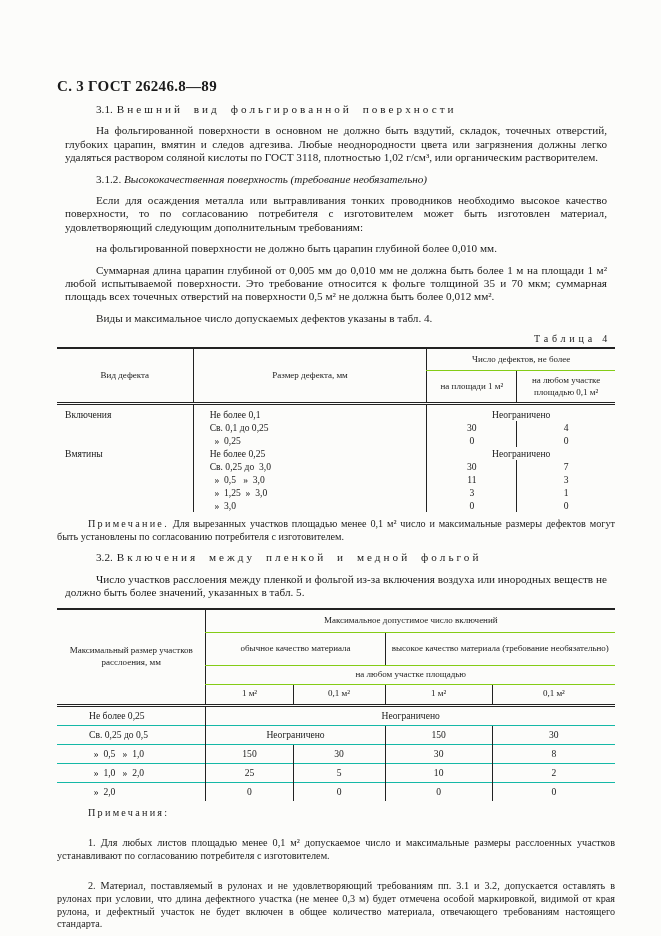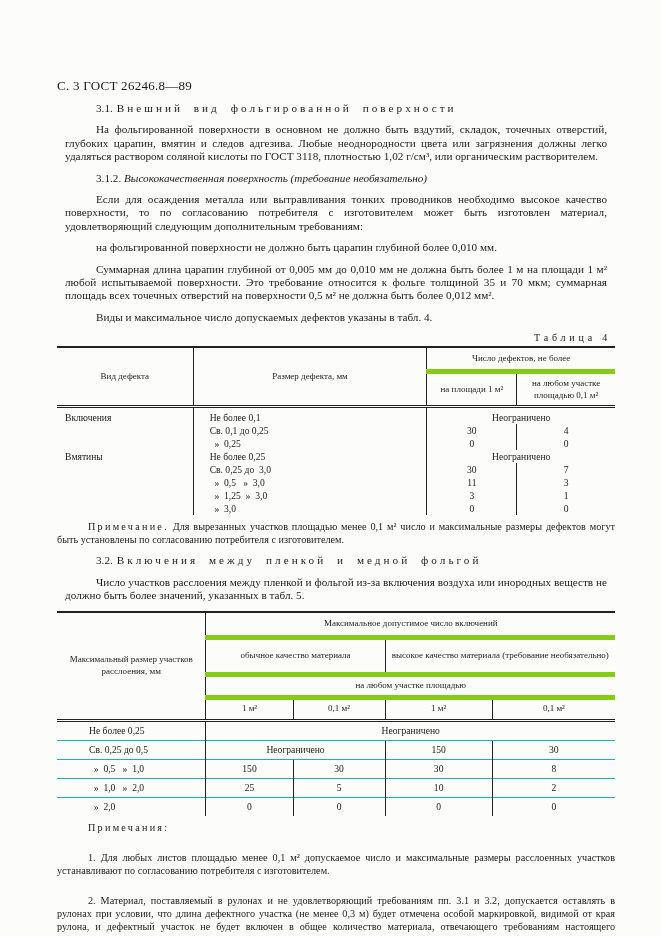--- a/index.html
+++ b/index.html
@@ -11,21 +11,21 @@
     -webkit-font-smoothing:antialiased;
   }
   .page{
     position:relative;
     width:661px;height:936px;
     padding:78px 46px 0 57px;
     box-sizing:border-box;
     overflow:hidden;
   }
   .doc-header{
-    font-size:13px;font-weight:normal;letter-spacing:.02em;
+    font-size:15px;font-weight:bold;letter-spacing:.02em;
   }
   p.body{
     margin:8px;font-size:11.2px;line-height:13.4px;
     text-align:justify;text-indent:31px;
   }
   .h-spaced{margin-top:19px;}
   .sp{letter-spacing:.27em;word-spacing:.45em;margin-left:4px;}
   .subhead i{font-style:italic;}
   .tcap{
     font-size:10px;letter-spacing:.38em;
@@ -35,21 +35,21 @@
     border-collapse:collapse;width:100%;table-layout:fixed;
     font-size:9px;line-height:11.5px;color:#1b1b1b;
   }
   table td{overflow:hidden;}
   .t4,.t5{border-top:2.5px solid #222;}
   .t4 thead,.t5 thead{border-bottom:3px double #222;}
   .t4 thead td,.t5 thead td{
     text-align:center;vertical-align:middle;padding:2px 3px;
   }
   .bl{border-left:1px solid #222;}
-  .bb{border-bottom:5px solid #84cc16;}
+  .bb{border-bottom:1px solid #84cc16;}
   .t4 thead tr.r1 td{height:17px;}
   .t4 thead tr.r2 td{height:27px;}
   .t4 tbody td{
     padding:0 2px;vertical-align:top;font-size:9.6px;line-height:13px;
   }
   .t4 tbody tr.first td{padding-top:3px;}
   .t4 .c-defect{text-align:left;padding-left:8px;}
   .t4 .c-size{text-align:left;padding-left:16px;}
   .t4 .c-num{text-align:center;}
   .note{

